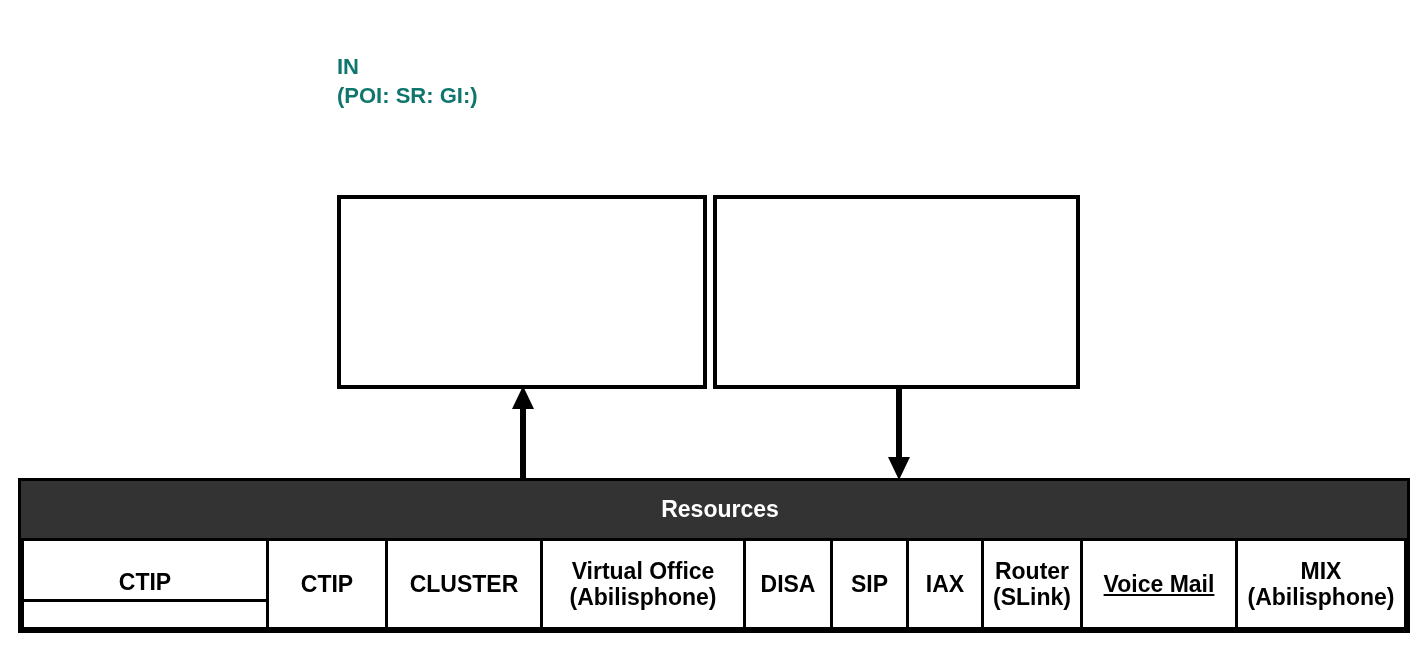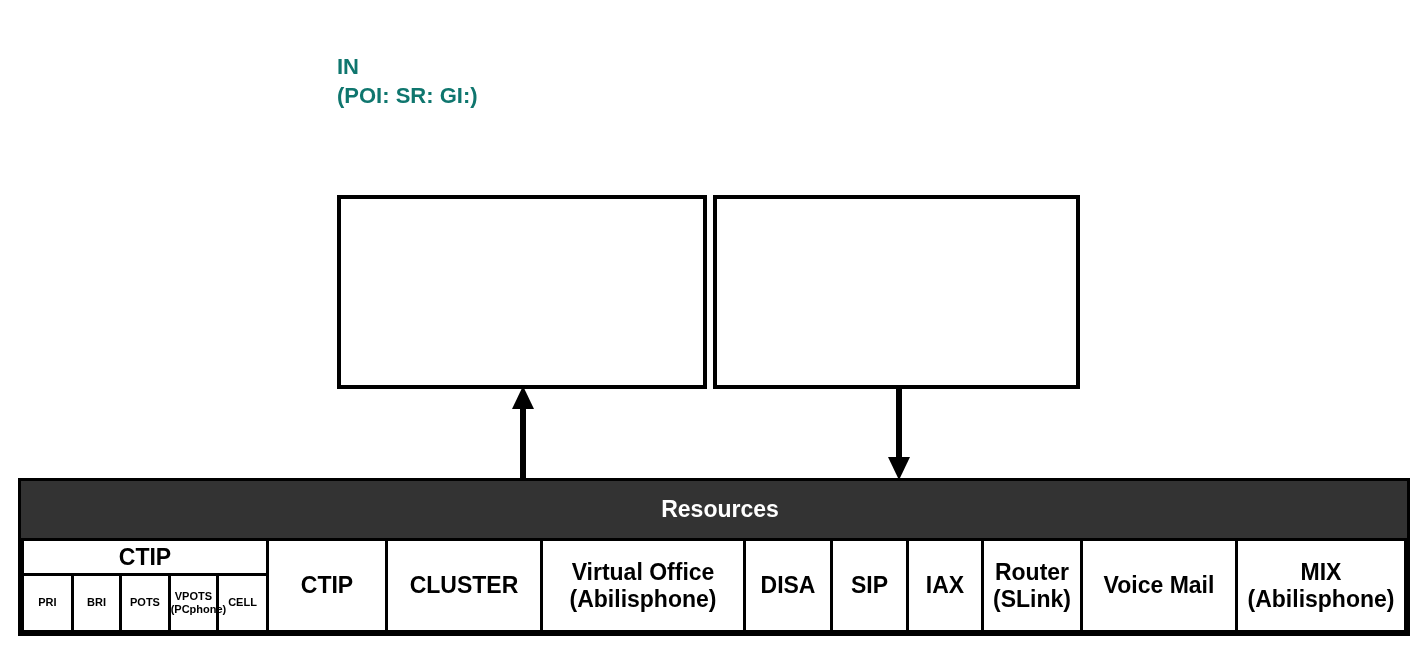--- a/index.html
+++ b/index.html
@@ -180,38 +180,20 @@
     <table id="resources-table">
       <tbody>
           <tr>
 
         <td class="ctip-holder" style="width:242px;">
           <table id="ctip-table">
             <tbody>
                   <tr>
               <td id="ctip-head" colspan="5">CTIP</td>
             </tr>
-            <tr>
-              <td class="ctip-sub" style="width:34px;">
-                <span>PRI</span>
-              </td>
-              <td class="ctip-sub" style="width:34px;">
-                <span>BRI</span>
-              </td>
-              <td class="ctip-sub" style="width:46px;">
-                <span>POTS</span>
-              </td>
-              <td class="ctip-sub" style="width:82px;">
-                <span>VPOTS</span>
-                <span class="l2">(PCphone)</span>
-              </td>
-              <td class="ctip-sub last" style="width:46px;">
-                <span>CELL</span>
-              </td>
-            </tr>
           </tbody>
               </table>
         </td>
 
         <td class="res-cell" style="width:116px;">
           <span>CTIP</span>
         </td>
 
         <td class="res-cell" style="width:152px;">
           <span>CLUSTER</span>
@@ -232,21 +214,21 @@
 
         <td class="res-cell" style="width:72px;">
           <span>IAX</span>
         </td>
 
         <td class="res-cell" style="width:96px;">
           <span>Router</span>
           <span class="l2">(SLink)</span>
         </td>
 
-        <td class="res-cell" style="width:152px;">
+        <td class="res-cell" style="width:152px;text-decoration:underline;">
           <span>Voice Mail</span>
         </td>
 
         <td class="res-cell">
           <span>MIX</span>
           <span class="l2">(Abilisphone)</span>
         </td>
 
       </tr>
     </tbody>

